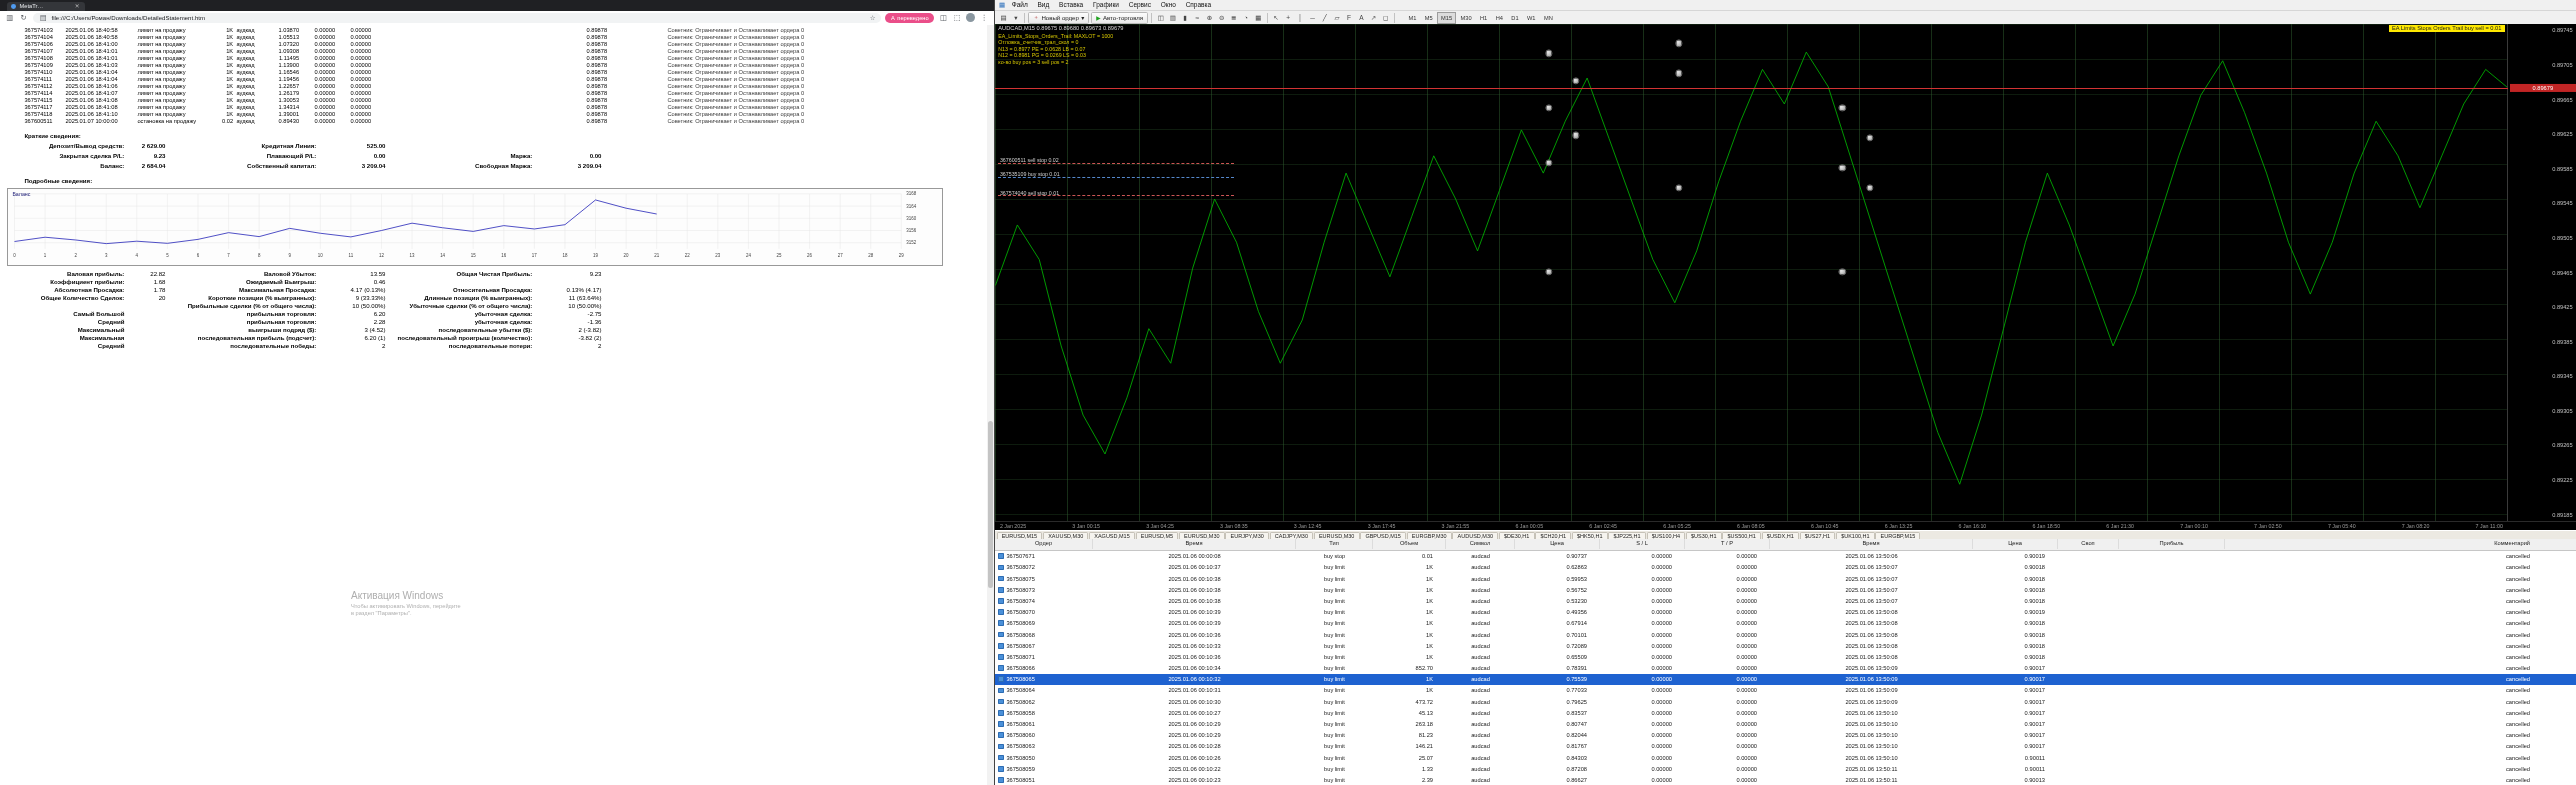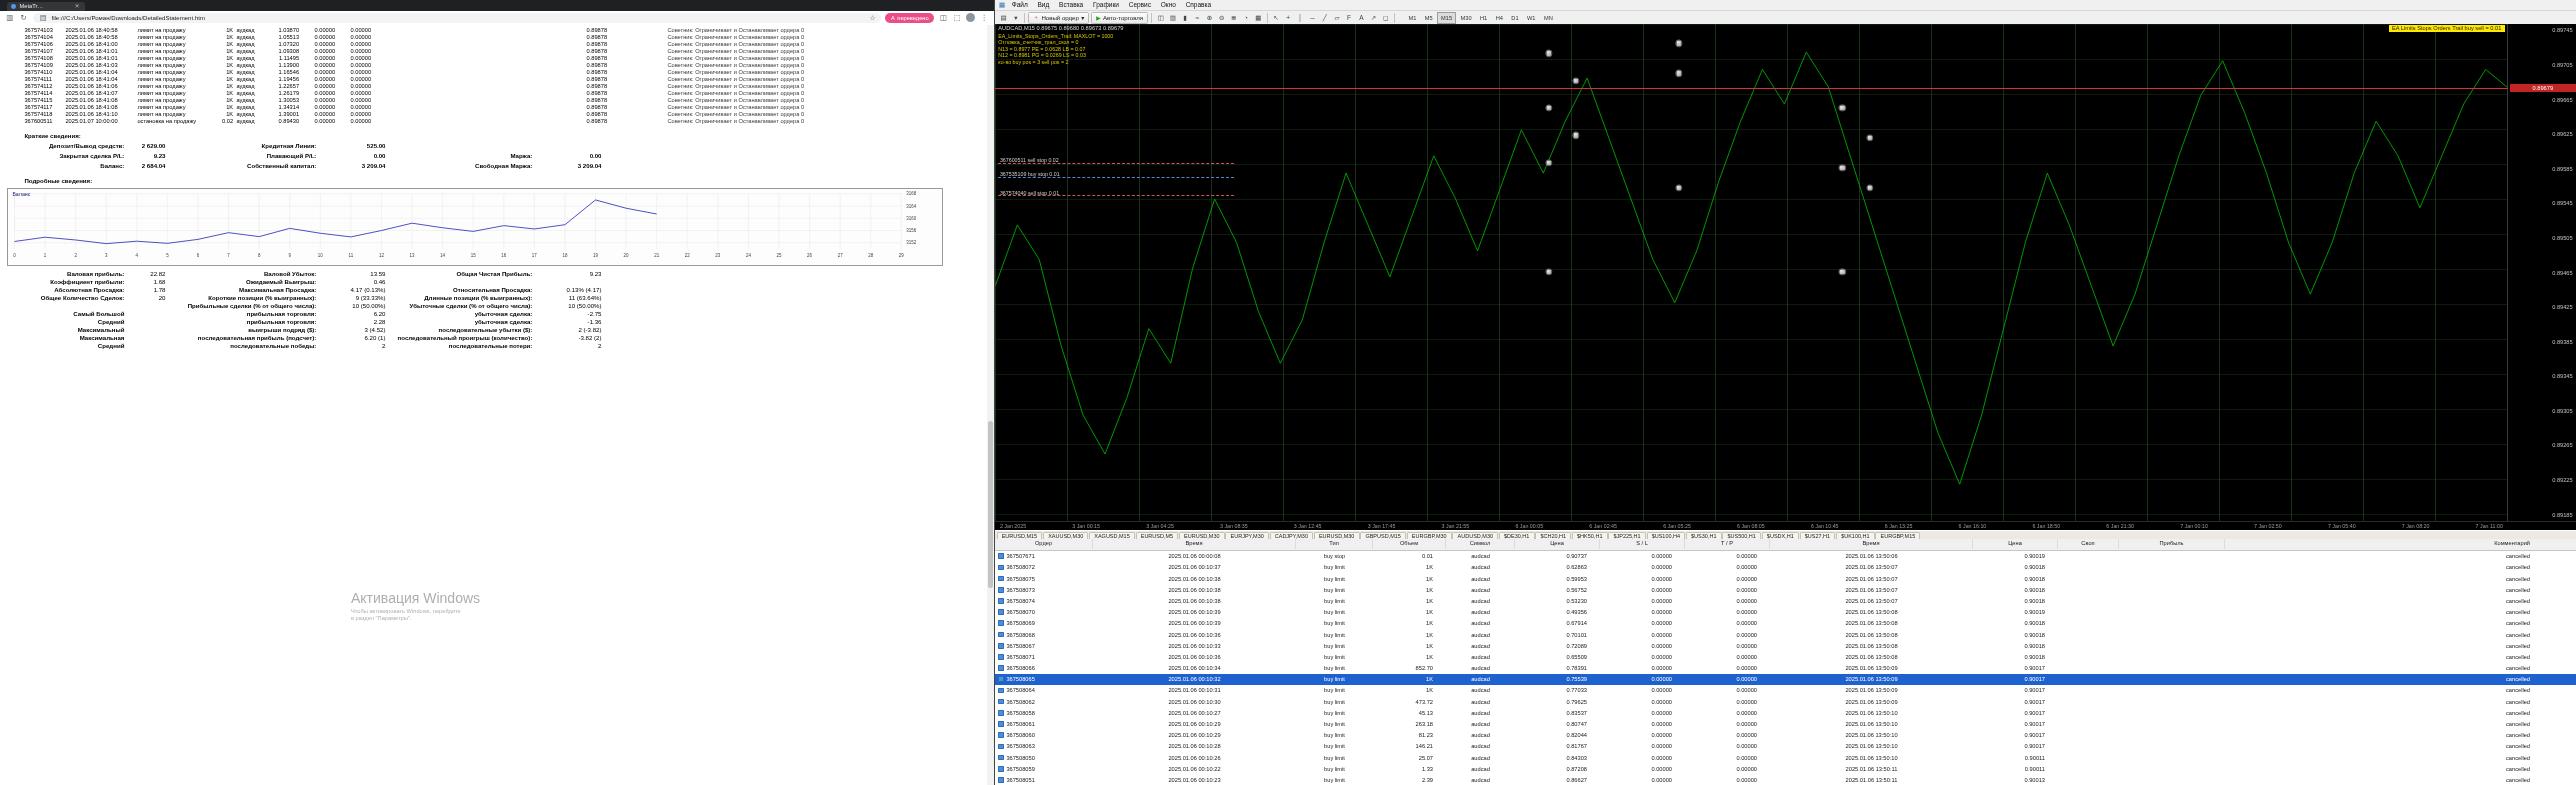--- a/index.html
+++ b/index.html
@@ -36,21 +36,21 @@
   .kv-row .l{font-weight:bold;text-align:right;padding-right:4.1px;white-space:nowrap;}
   .kv-row .v{text-align:right;white-space:nowrap;}
   .summary .kv-row .v{font-weight:bold;}
   .stats .kv-row{line-height:8.1px;}
 
   .balance-box{margin:4.1px 0 3.3px 6.5px;width:936px;height:78px;border:0.8px solid #999;position:relative;background:#fdfdfd;box-sizing:border-box;}
   .balance-legend{position:absolute;left:4.9px;top:1.6px;font-size:5.3px;color:#22227a;z-index:2;}
   .balance-box svg{position:absolute;left:0;top:0;width:100%;height:100%;}
 
   .wm{position:absolute;left:351px;top:565px;color:#9a9a9a;opacity:.8;}
-  .wm1{font-size:14px;}
+  .wm1{font-size:10px;}
   .wm2{font-size:5.7px;width:110px;margin-top:1.6px;line-height:7px;}
 
   
   .mt{position:absolute;left:995px;top:0;width:1581px;height:786px;background:#d4d0c8;}
   .menubar{height:9.8px;background:#f0f0f0;display:flex;align-items:center;gap:1.6px;padding:0 4.1px;font-size:6.5px;color:#111;border-bottom:0.8px solid #d6d6d6;}
   .menu-items{display:flex;gap:9.8px;margin-left:4.9px;}
   .menu-items span{cursor:default;}
   .app-icon{color:#2c6fbb;font-size:6.5px;}
 
   .mt-toolbar{height:14px;background:#f0f0f0;display:flex;align-items:center;gap:1.6px;padding:0 3.3px;border-bottom:0.8px solid #b8b8b8;}

